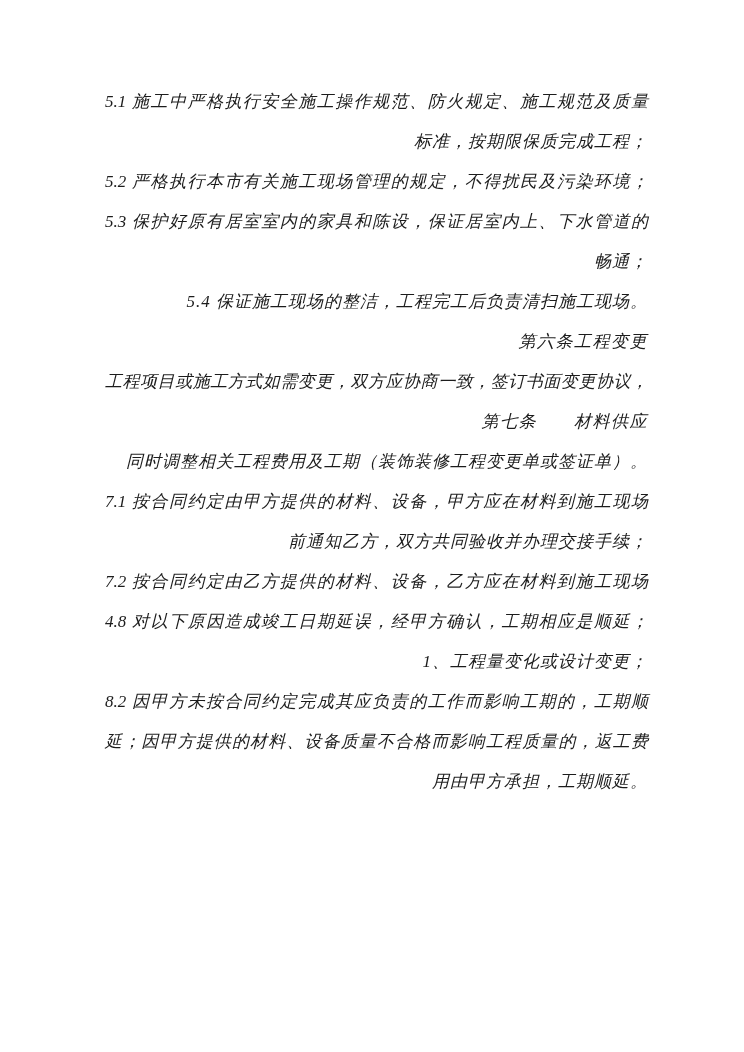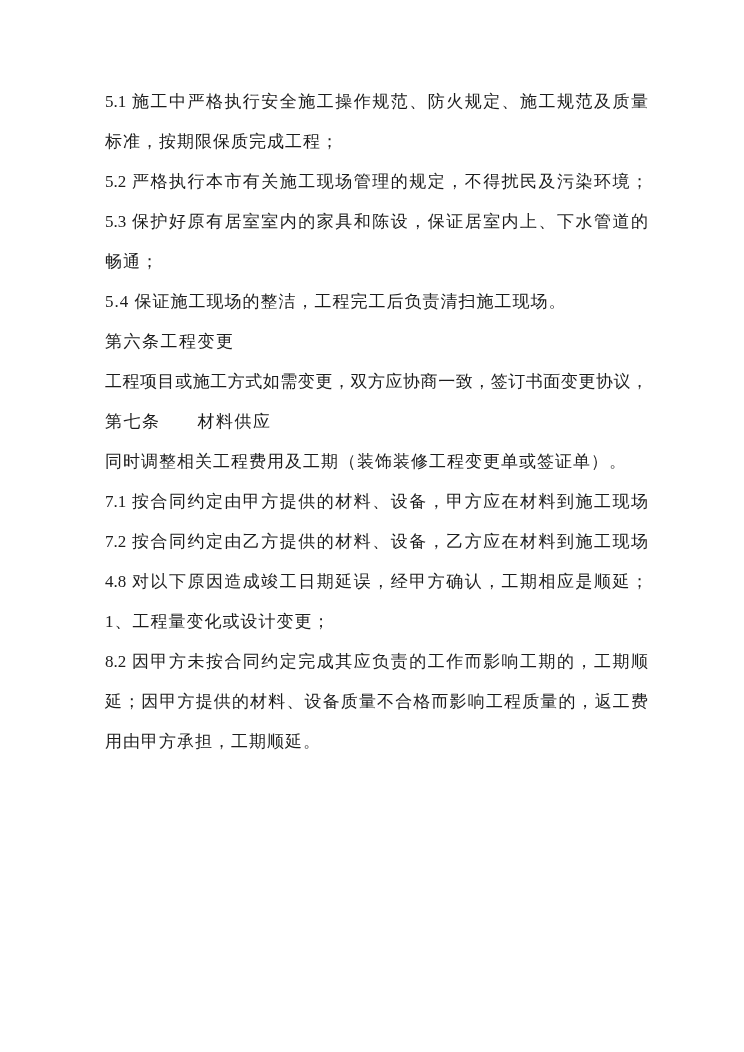--- a/index.html
+++ b/index.html
@@ -7,35 +7,37 @@
     padding: 0;
     background: #ffffff;
   }
   .page {
     position: relative;
     width: 744px;
     height: 808px;
     background: #ffffff;
     overflow: hidden;
     font-family: "Liberation Serif", serif;
+    font-style: italic;
   }
   .text-block {
     position: absolute;
     left: 105px;
     top: 82px;
     width: 543px;
   }
   .line {
     height: 40px;
     line-height: 40px;
     font-size: 17px;
     color: #1c1c1c;
     letter-spacing: 1px;
     white-space: nowrap;
     overflow: visible;
+    text-align: right;
   }
   .line.justify {
     letter-spacing: 0;
     white-space: normal;
     text-align: justify;
     text-align-last: justify;
     text-justify: inter-character;
   }
   .line.heading {
     letter-spacing: 1.5px;
@@ -50,20 +52,21 @@
       <div class="line">标准，按期限保质完成工程；</div>
       <div class="line justify">5.2 严格执行本市有关施工现场管理的规定，不得扰民及污染环境；</div>
       <div class="line justify">5.3 保护好原有居室室内的家具和陈设，保证居室内上、下水管道的</div>
       <div class="line">畅通；</div>
       <div class="line">5.4 保证施工现场的整洁，工程完工后负责清扫施工现场。</div>
       <div class="line heading">第六条工程变更</div>
       <div class="line justify">工程项目或施工方式如需变更，双方应协商一致，签订书面变更协议，</div>
       <div class="line heading">第七条　　材料供应</div>
       <div class="line">同时调整相关工程费用及工期（装饰装修工程变更单或签证单）。</div>
       <div class="line justify">7.1 按合同约定由甲方提供的材料、设备，甲方应在材料到施工现场</div>
+      <div class="line">前通知乙方，双方共同验收并办理交接手续；</div>
       <div class="line justify">7.2 按合同约定由乙方提供的材料、设备，乙方应在材料到施工现场</div>
       <div class="line justify">4.8 对以下原因造成竣工日期延误，经甲方确认，工期相应是顺延；</div>
       <div class="line">1、工程量变化或设计变更；</div>
       <div class="line justify">8.2 因甲方未按合同约定完成其应负责的工作而影响工期的，工期顺</div>
       <div class="line justify">延；因甲方提供的材料、设备质量不合格而影响工程质量的，返工费</div>
       <div class="line">用由甲方承担，工期顺延。</div>
     </div>
 </div>
 
 </body></html>

